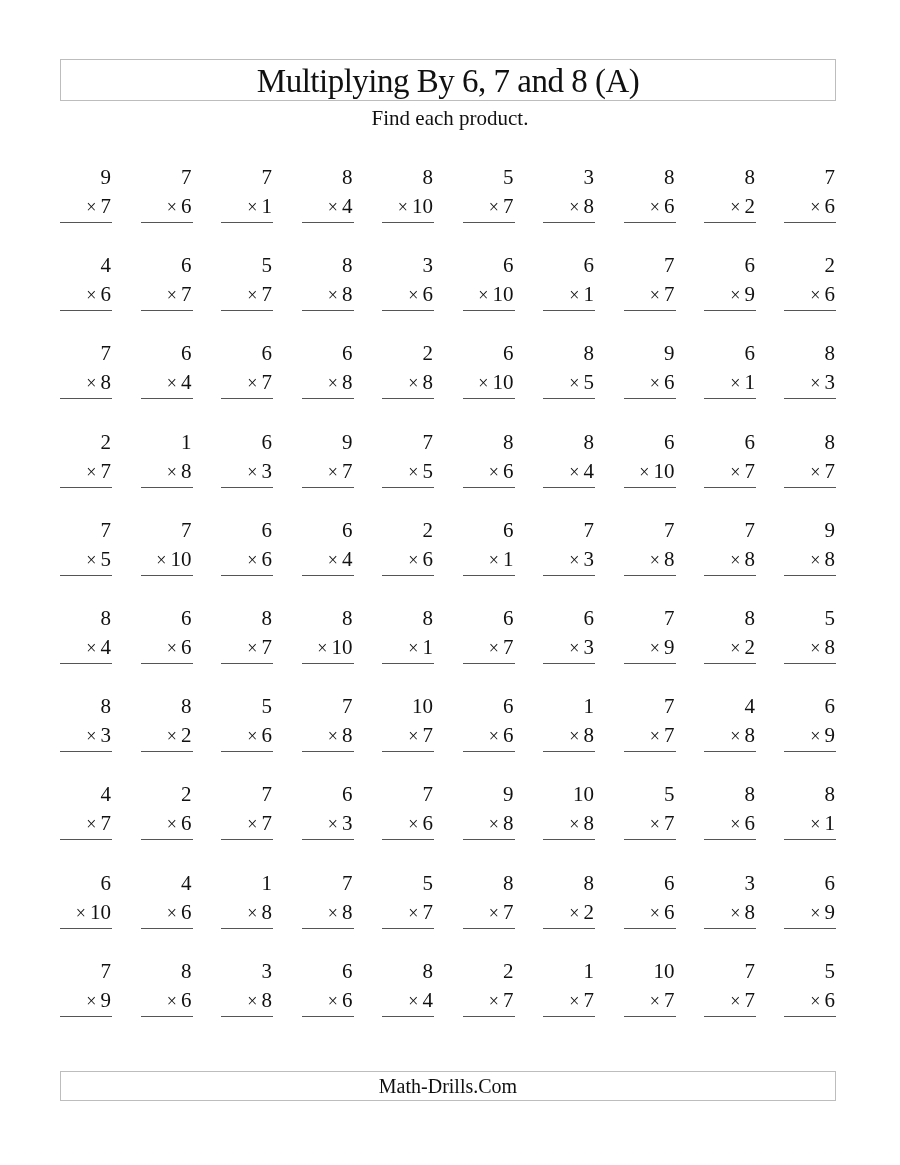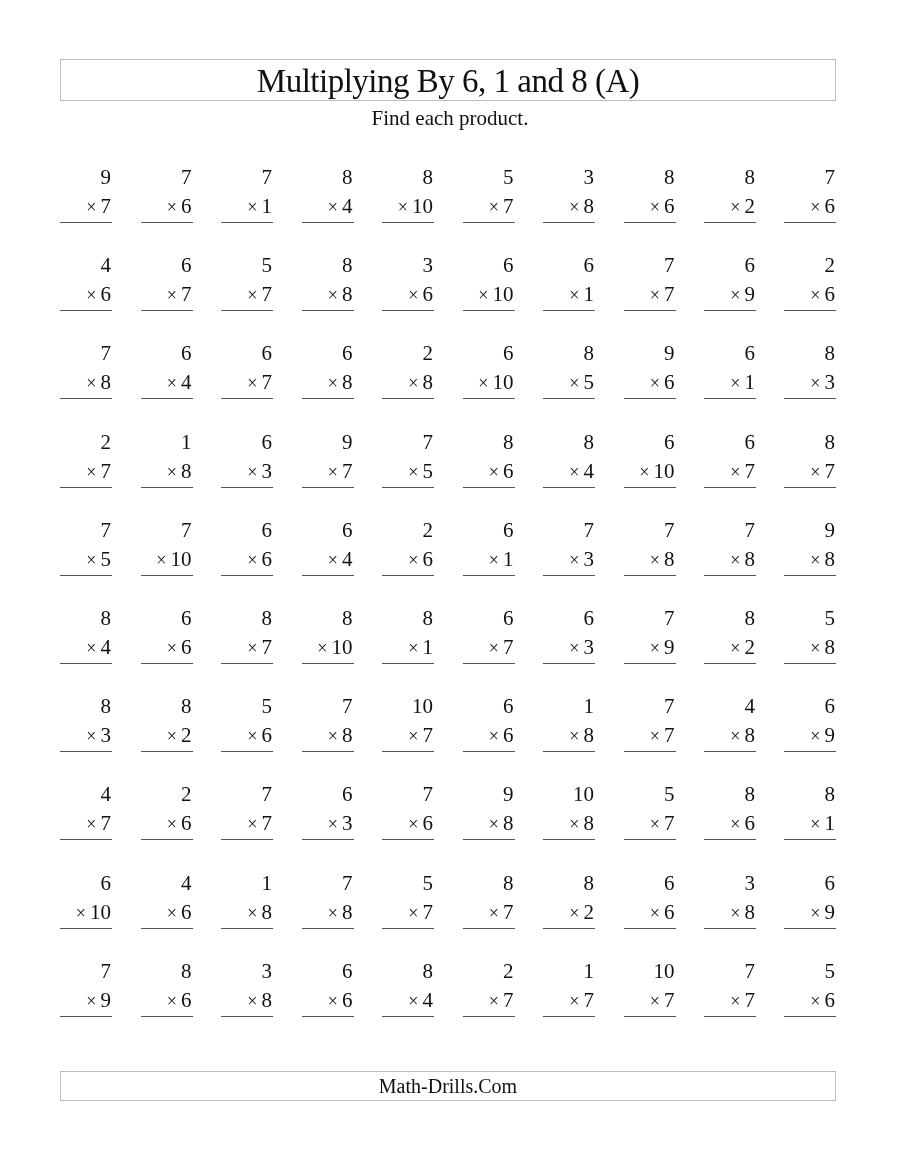--- a/index.html
+++ b/index.html
@@ -14,21 +14,21 @@
   .prob .bot { height:29px; line-height:29px; padding-right:1px; white-space:nowrap; }
   .prob .times { margin-right:4px; font-size:18px; }
   .prob .line { height:0; border-top:1.5px solid #555; margin-top:1px; }
   .footer-box { position:absolute; left:60px; top:1071px; width:776px; height:30px; border:1px solid #bdbdbd; box-sizing:border-box; text-align:center; }
   .footer-box span { font-size:20px; line-height:28px; }
 </style>
 </head>
 <body>
 
 <div class="title-box">
-  <span>Multiplying By 6, 1 and 8 (A)</span>
+  <span>Multiplying By 6, 7 and 8 (A)</span>
 </div>
 <div class="instructions">Find each product.</div>
 
 <div class="grid" id="grid">
     <div class="row">
       <div class="prob" style="left: 0px;">
         <div class="top">9</div>
         <div class="bot"><span class="times">×</span><span>7</span></div>
         <div class="line"></div>
       </div>

